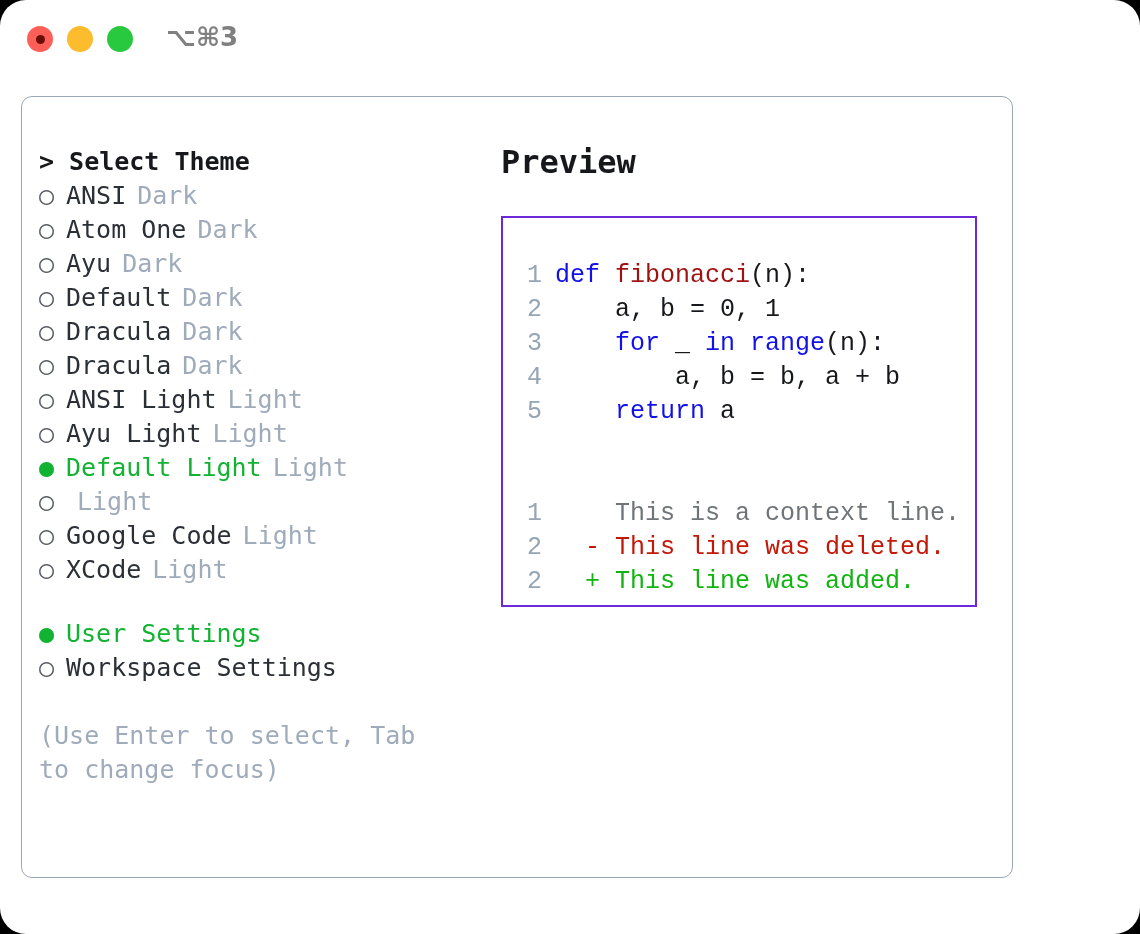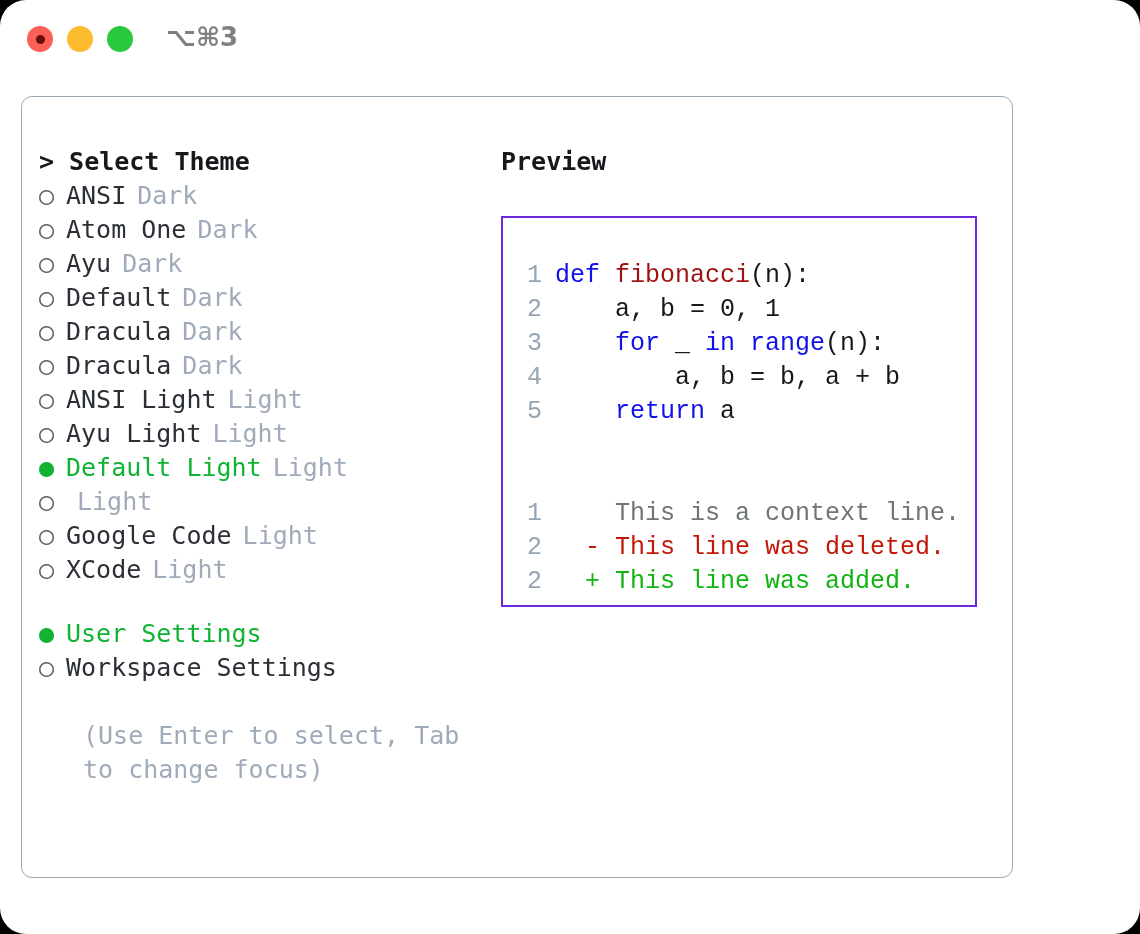--- a/index.html
+++ b/index.html
@@ -140,32 +140,31 @@
 
   .spacer-sm { height: 30px; }
   .spacer-md { height: 34px; }
 
   .hint {
     font-size: 25px;
     color: #9fabba;
     line-height: 34px;
     width: 410px;
     white-space: pre-wrap;
-    margin-left: 44px;
   }
 
   
   .right-col {
     position: absolute;
     left: 479px;
     top: 48px;
     width: 490px;
   }
   .preview-title {
-    font-size: 25px;
+    font-size: 32px;
     font-weight: bold;
     color: #16181c;
     line-height: 34px;
   }
   .preview-box {
     margin-top: 37px;
     width: 476px;
     height: 391px;
     border: 2px solid #6d28d9;
     background: #ffffff;

